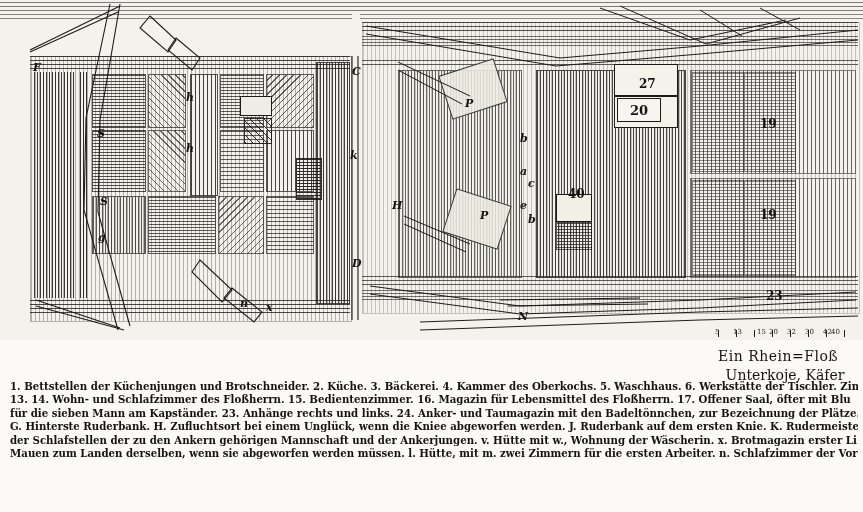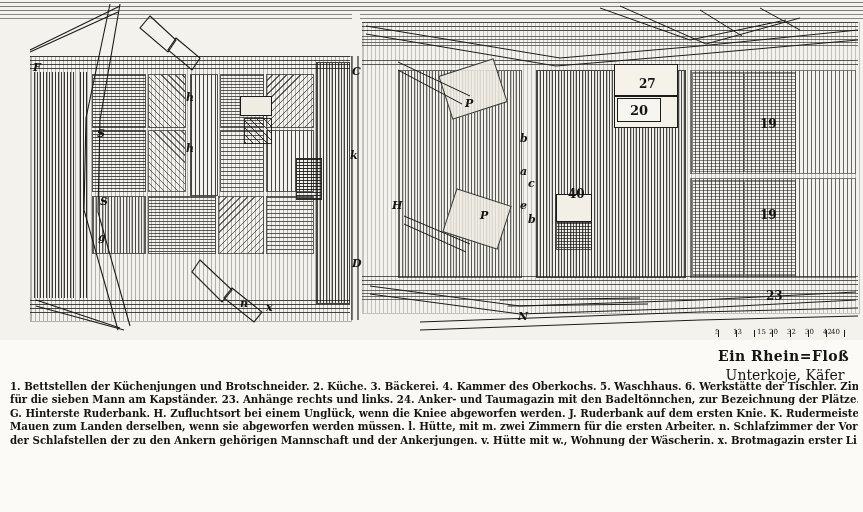--- a/index.html
+++ b/index.html
@@ -64,21 +64,21 @@
     font-weight:700;color:#141312;
   }
 
   
   #caption{
     position:absolute;left:718px;top:348px;width:140px;
     text-align:left;
   }
   #caption .ctitle{
     font-family:"DejaVu Serif", serif;
-    font-weight:700;font-size:14px;color:#151413;
+    font-weight:400;font-size:14px;color:#151413;
     letter-spacing:.5px;white-space:nowrap;
   }
   #caption .csub{
     font-family:"DejaVu Serif", serif;
     font-size:14px;color:#151413;margin-top:3px;text-align:center;
     padding-right:6px;white-space:nowrap;
   }
   #scalebar{position:absolute;left:712px;top:330px;width:146px;height:10px;}
   #scalebar .tick{position:absolute;top:0;width:1px;height:7px;background:#1c1b19;}
   #scalebar .sn{position:absolute;top:-2px;font-size:7px;font-family:"DejaVu Serif",serif;color:#1c1b19;}
@@ -250,19 +250,20 @@
       </div>
   </div>
 
   <div id="caption">
     <div class="ctitle">Ein Rhein=Floß</div>
     <div class="csub">Unterkoje, Käfer</div>
   </div>
 
   <div id="legend">
       <div class="ln">1. Bettstellen der Küchenjungen und Brotschneider.   2. Küche.  3. Bäckerei.  4. Kammer des Oberkochs.  5. Waschhaus.  6. Werkstätte der Tischler.  Zim</div>
+      <div class="ln">13. 14. Wohn- und Schlafzimmer des Floßherrn.  15. Bedientenzimmer.  16. Magazin für Lebensmittel des Floßherrn.  17. Offener Saal, öfter mit Blu</div>
       <div class="ln">für die sieben Mann am Kapständer.  23. Anhänge rechts und links.  24. Anker- und Taumagazin mit den Badeltönnchen, zur Bezeichnung der Plätze.  s</div>
       <div class="ln">G. Hinterste Ruderbank.  H. Zufluchtsort bei einem Unglück, wenn die Kniee abgeworfen werden.  J. Ruderbank auf dem ersten Knie.  K. Rudermeisterbä</div>
+      <div class="ln">der Schlafstellen der zu den Ankern gehörigen Mannschaft und der Ankerjungen.  v. Hütte mit w., Wohnung der Wäscherin.  x. Brotmagazin erster Li</div>
       <div class="ln">Mauen zum Landen derselben, wenn sie abgeworfen werden müssen.  l. Hütte, mit m. zwei Zimmern für die ersten Arbeiter.  n. Schlafzimmer der Vor</div>
-      <div class="ln">der Schlafstellen der zu den Ankern gehörigen Mannschaft und der Ankerjungen.  v. Hütte mit w., Wohnung der Wäscherin.  x. Brotmagazin erster Li</div>
     </div>
 
 </div>
 
 </body></html>

